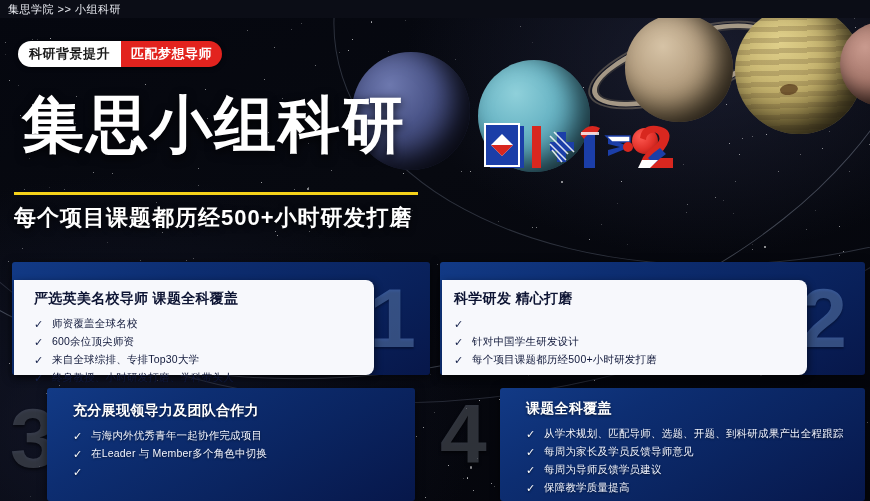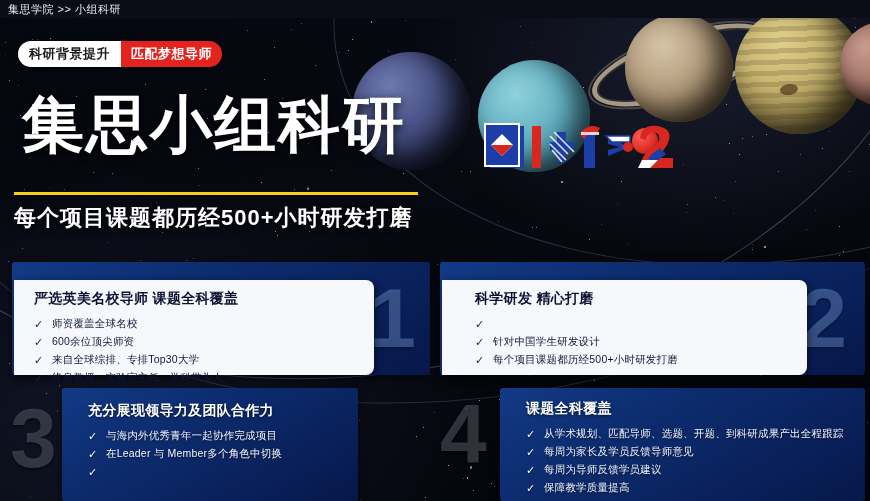--- a/index.html
+++ b/index.html
@@ -113,24 +113,24 @@
   ul.bullets.onblue .chk{color:#ffffff;}
 
   
   #card1{left:12px;top:262px;width:418px;height:113px;}
   #card1 .panel{left:2px;top:18px;width:360px;height:95px;}
   #card1 .inner{position:absolute;left:22px;top:28px;}
   #card1 .num{right:14px;top:14px;}
   
   #card2{left:440px;top:262px;width:425px;height:113px;}
   #card2 .panel{left:2px;top:18px;width:365px;height:95px;}
-  #card2 .inner{position:absolute;left:35px;top:28px;}
+  #card2 .inner{position:absolute;left:14px;top:28px;}
   #card2 .num{right:18px;top:14px;}
   
-  #card3{left:62px;top:388px;width:296px;height:113px;}
+  #card3{left:47px;top:388px;width:368px;height:113px;}
   #card3 .inner{position:absolute;left:26px;top:14px;}
   #num3{position:absolute;left:10px;top:396px;font-size:84px;font-weight:bold;line-height:1;
     color:rgba(150,158,175,.30);text-shadow:0 2px 3px rgba(0,0,0,.5);}
   
   #card4{left:500px;top:388px;width:365px;height:113px;}
   #card4 .inner{position:absolute;left:26px;top:12px;}
   #num4{position:absolute;left:440px;top:392px;font-size:84px;font-weight:bold;line-height:1;
     color:rgba(150,158,175,.30);text-shadow:0 2px 3px rgba(0,0,0,.5);}
 </style>
 </head>
@@ -513,21 +513,21 @@
       <li>
           <span class="chk">✓</span>
           <span>600余位顶尖师资</span>
         </li>
       <li>
           <span class="chk">✓</span>
           <span>来自全球综排、专排Top30大学</span>
         </li>
       <li>
           <span class="chk">✓</span>
-          <span>终身教授、实验室主任、学科带头人</span>
+          <span>终身教授、小时研发打磨、学科带头人</span>
         </li>
     </ul>
   </div>
 </div>
 
 <div class="card" id="card2">
   <div class="plate">
     <div class="num">2</div>
   </div>
   <div class="panel"></div>

